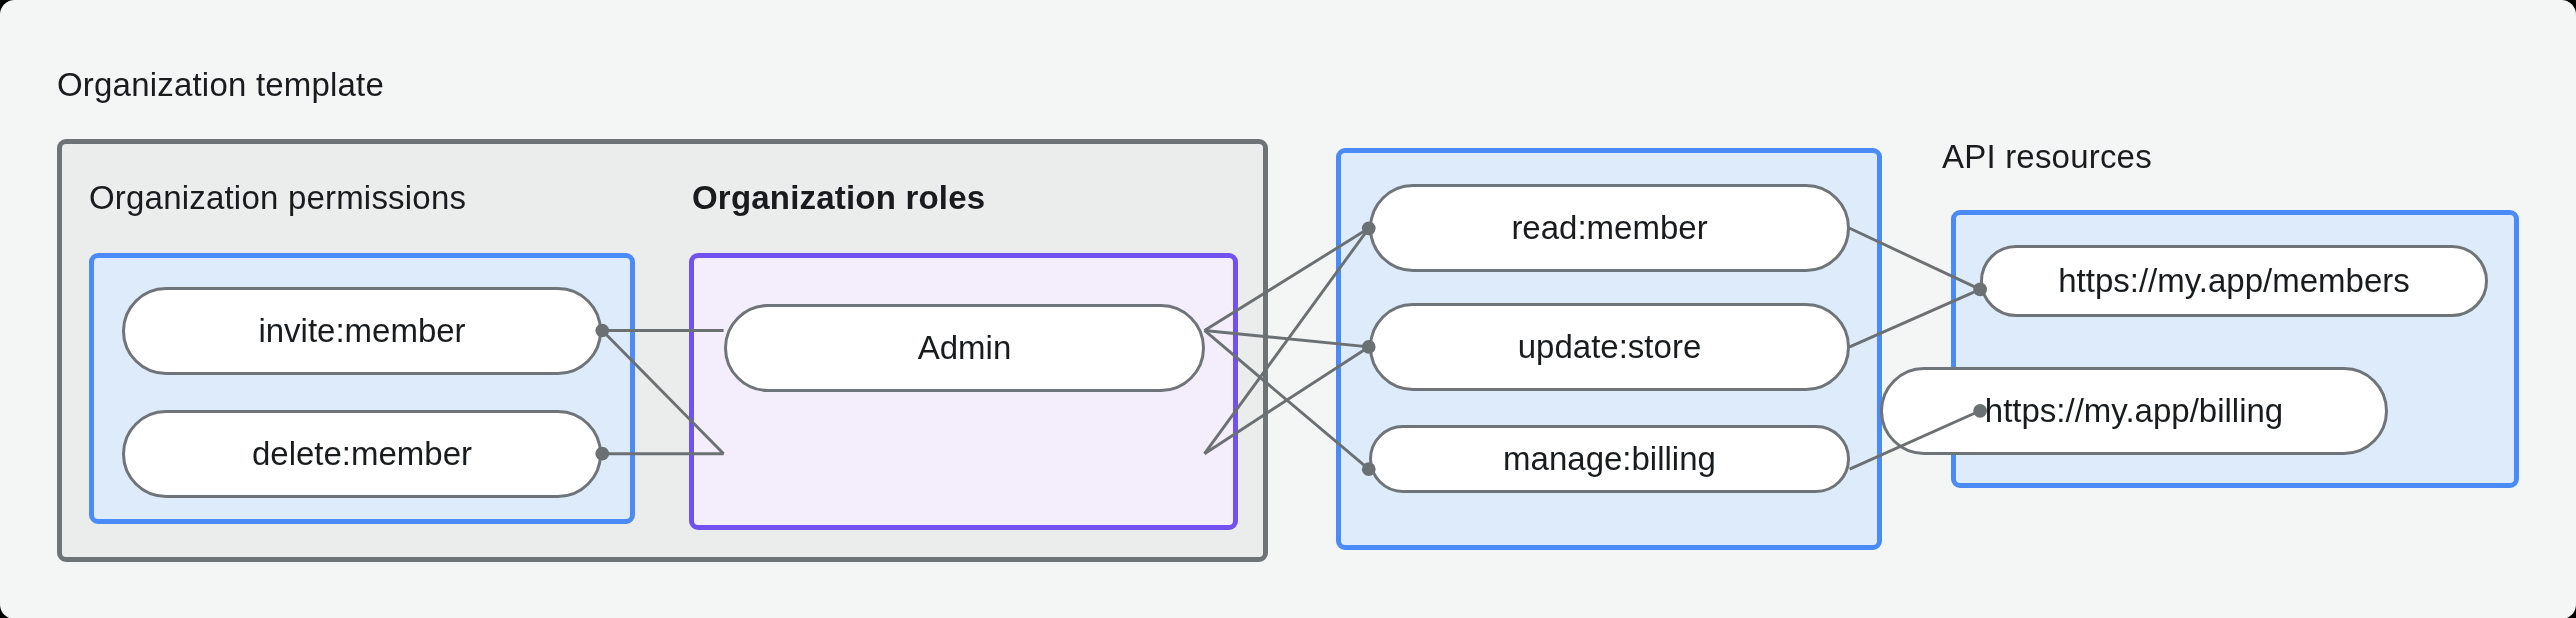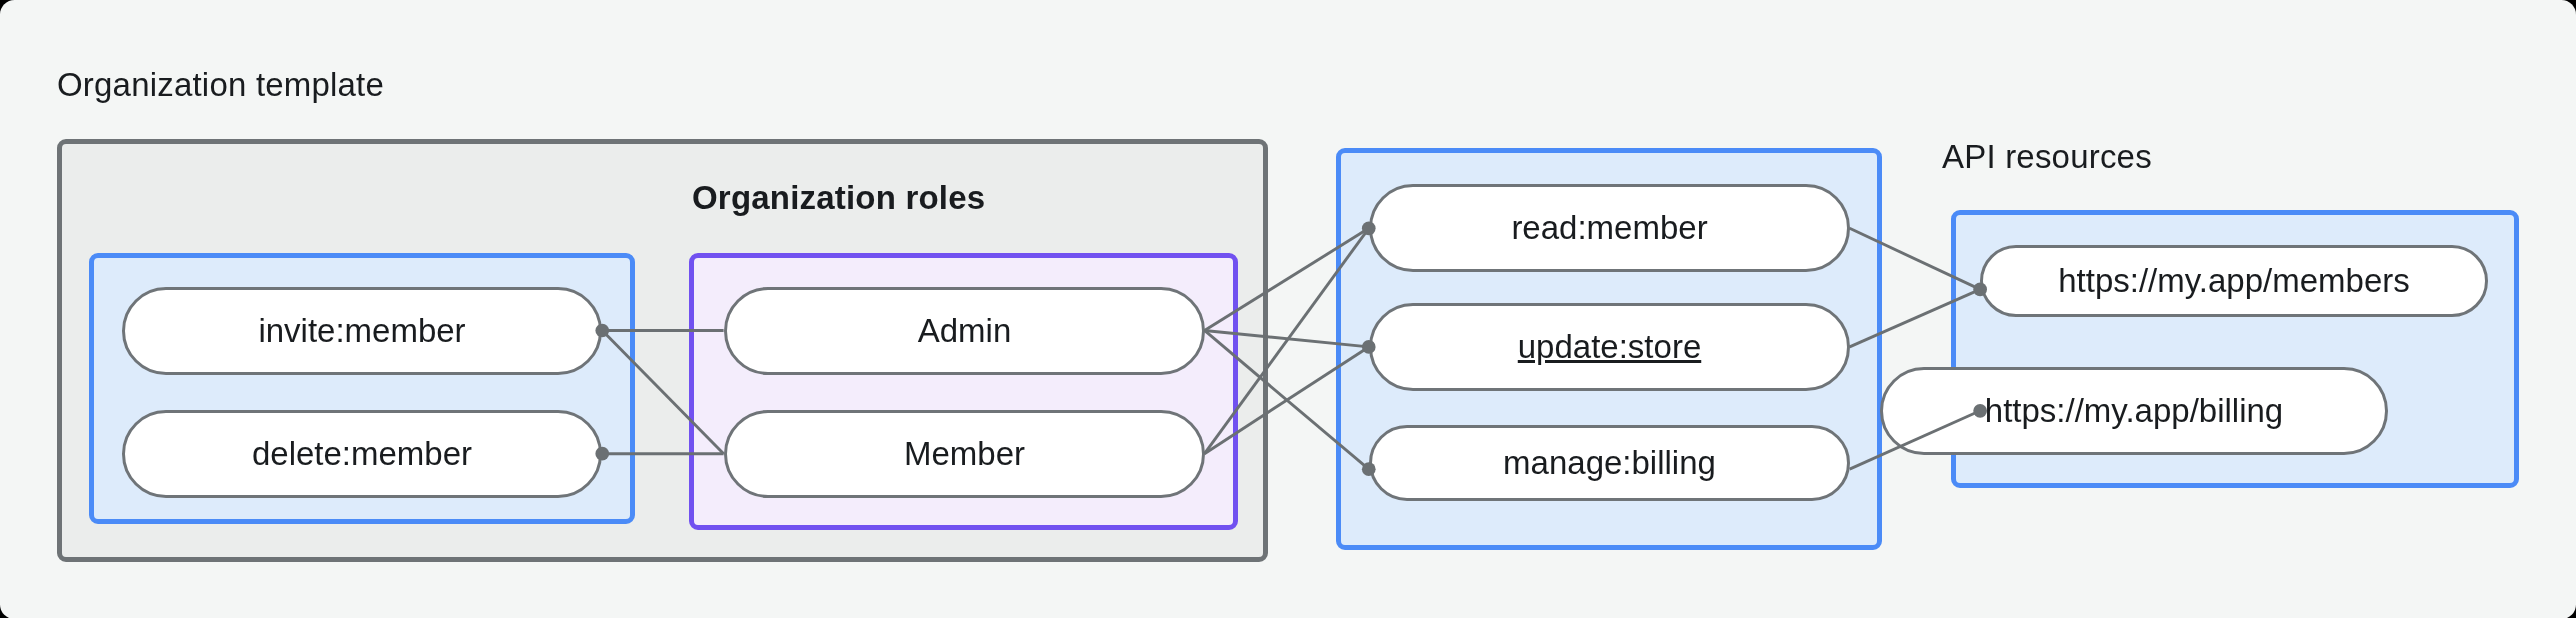--- a/index.html
+++ b/index.html
@@ -64,47 +64,47 @@
 </style>
 </head>
 <body>
 
 <div class="canvas" style="--bg: #f4f6f5; --container-fill: #ebedec; --container-border: #6e7376; --blue-fill: #ddebfb; --blue-border: #4b8bf7; --purple-fill: #f4edfc; --purple-border: #7151f0; --node-fill: #ffffff; --node-border: #6f7478; --text: #191c1f;">
 
   <div class="label" style="left:57px; top:66px;">Organization template</div>
 
   <div class="box gray" style="left:57px; top:139px; width:1211px; height:423px;"></div>
 
+  <div class="label" style="left:89px; top:179px;">Organization permissions</div>
 
   <div class="label" style="left:692px; top:179px;font-weight:bold;">Organization roles</div>
 
 
   <div class="label" style="left:1942px; top:138px;">API resources</div>
 
   <div class="box blue" style="left:89px; top:253px; width:546px; height:271px;"></div>
 
   <div class="box purple" style="left:689px; top:253px; width:549px; height:277px;"></div>
 
   <div class="box blue" style="left:1336px; top:148px; width:546px; height:402px;"></div>
 
   <div class="box blue" style="left:1951px; top:210px; width:568px; height:278px;"></div>
 
   <div class="pill" style="left:122px; top:287px; width:480px; height:88px;">invite:member</div>
 
   <div class="pill" style="left:122px; top:410px; width:480px; height:88px;">delete:member</div>
 
-  <div class="pill" style="left:724px; top:287px; width:481px; height:88px;">Admin</div>
+  <div class="pill" style="left:724px; top:304px; width:481px; height:88px;">Admin</div>
 
-  <div class="pill" style="left:724px; top:410px; width:481px; height:88px;">Member</div>
 
   <div class="pill" style="left:1369px; top:184px; width:481px; height:88px;">read:member</div>
 
-  <div class="pill" style="left:1369px; top:303px; width:481px; height:88px;text-decoration:underline;">update:store</div>
+  <div class="pill" style="left:1369px; top:303px; width:481px; height:88px;">update:store</div>
 
-  <div class="pill" style="left:1369px; top:425px; width:481px; height:76px;">manage:billing</div>
+  <div class="pill" style="left:1369px; top:425px; width:481px; height:68px;">manage:billing</div>
 
   <div class="pill" style="left:1980px; top:245px; width:508px; height:72px;">https://my.app/members</div>
 
   <div class="pill" style="left:1880px; top:367px; width:508px; height:88px;">https://my.app/billing</div>
 
   <svg class="wires" width="2576" height="619" viewBox="0 0 2823 678">
       <line x1="660" y1="362" x2="793" y2="362" stroke="#6b7073" stroke-width="3.2"></line>
       <line x1="660" y1="362" x2="793" y2="497" stroke="#6b7073" stroke-width="3.2"></line>
       <line x1="660" y1="497" x2="793" y2="497" stroke="#6b7073" stroke-width="3.2"></line>
       <line x1="1320" y1="362" x2="1500" y2="250" stroke="#6b7073" stroke-width="3.2"></line>

